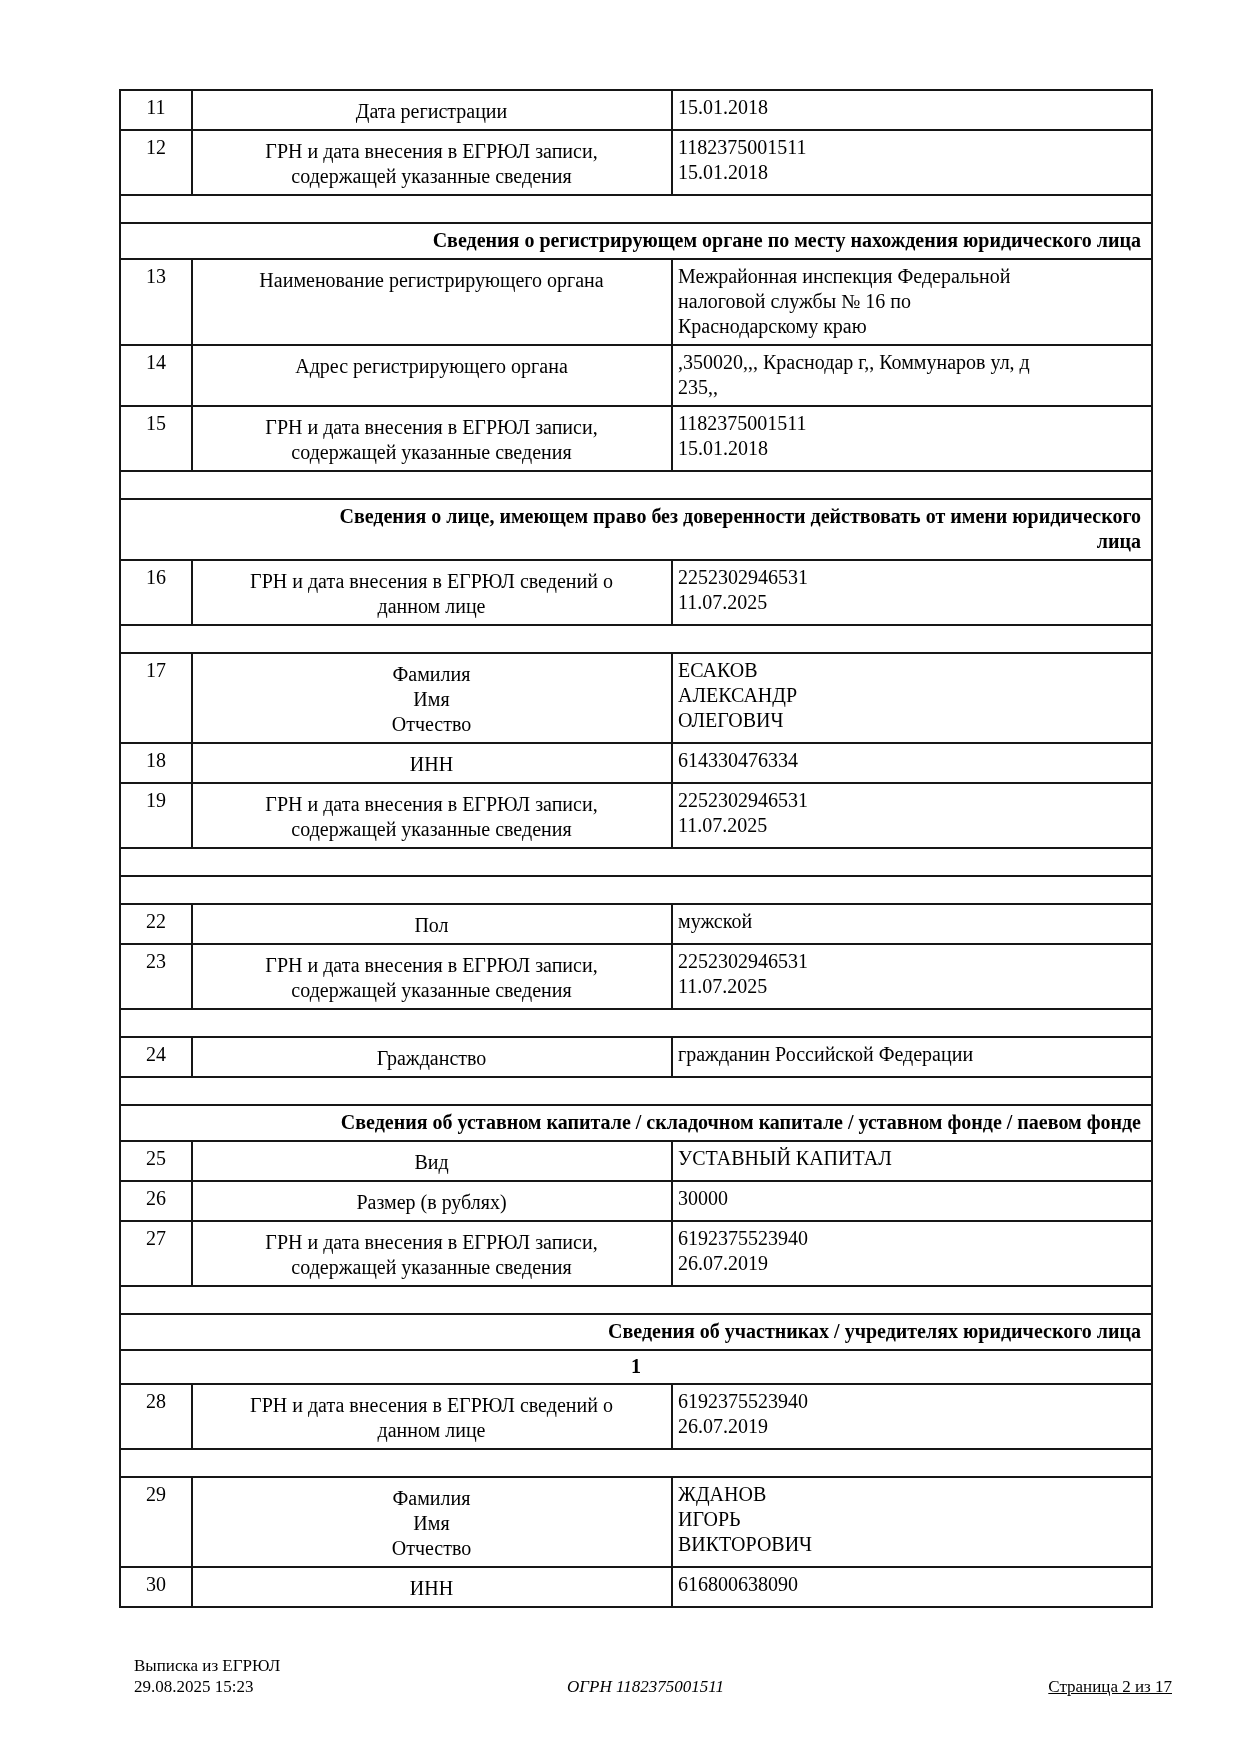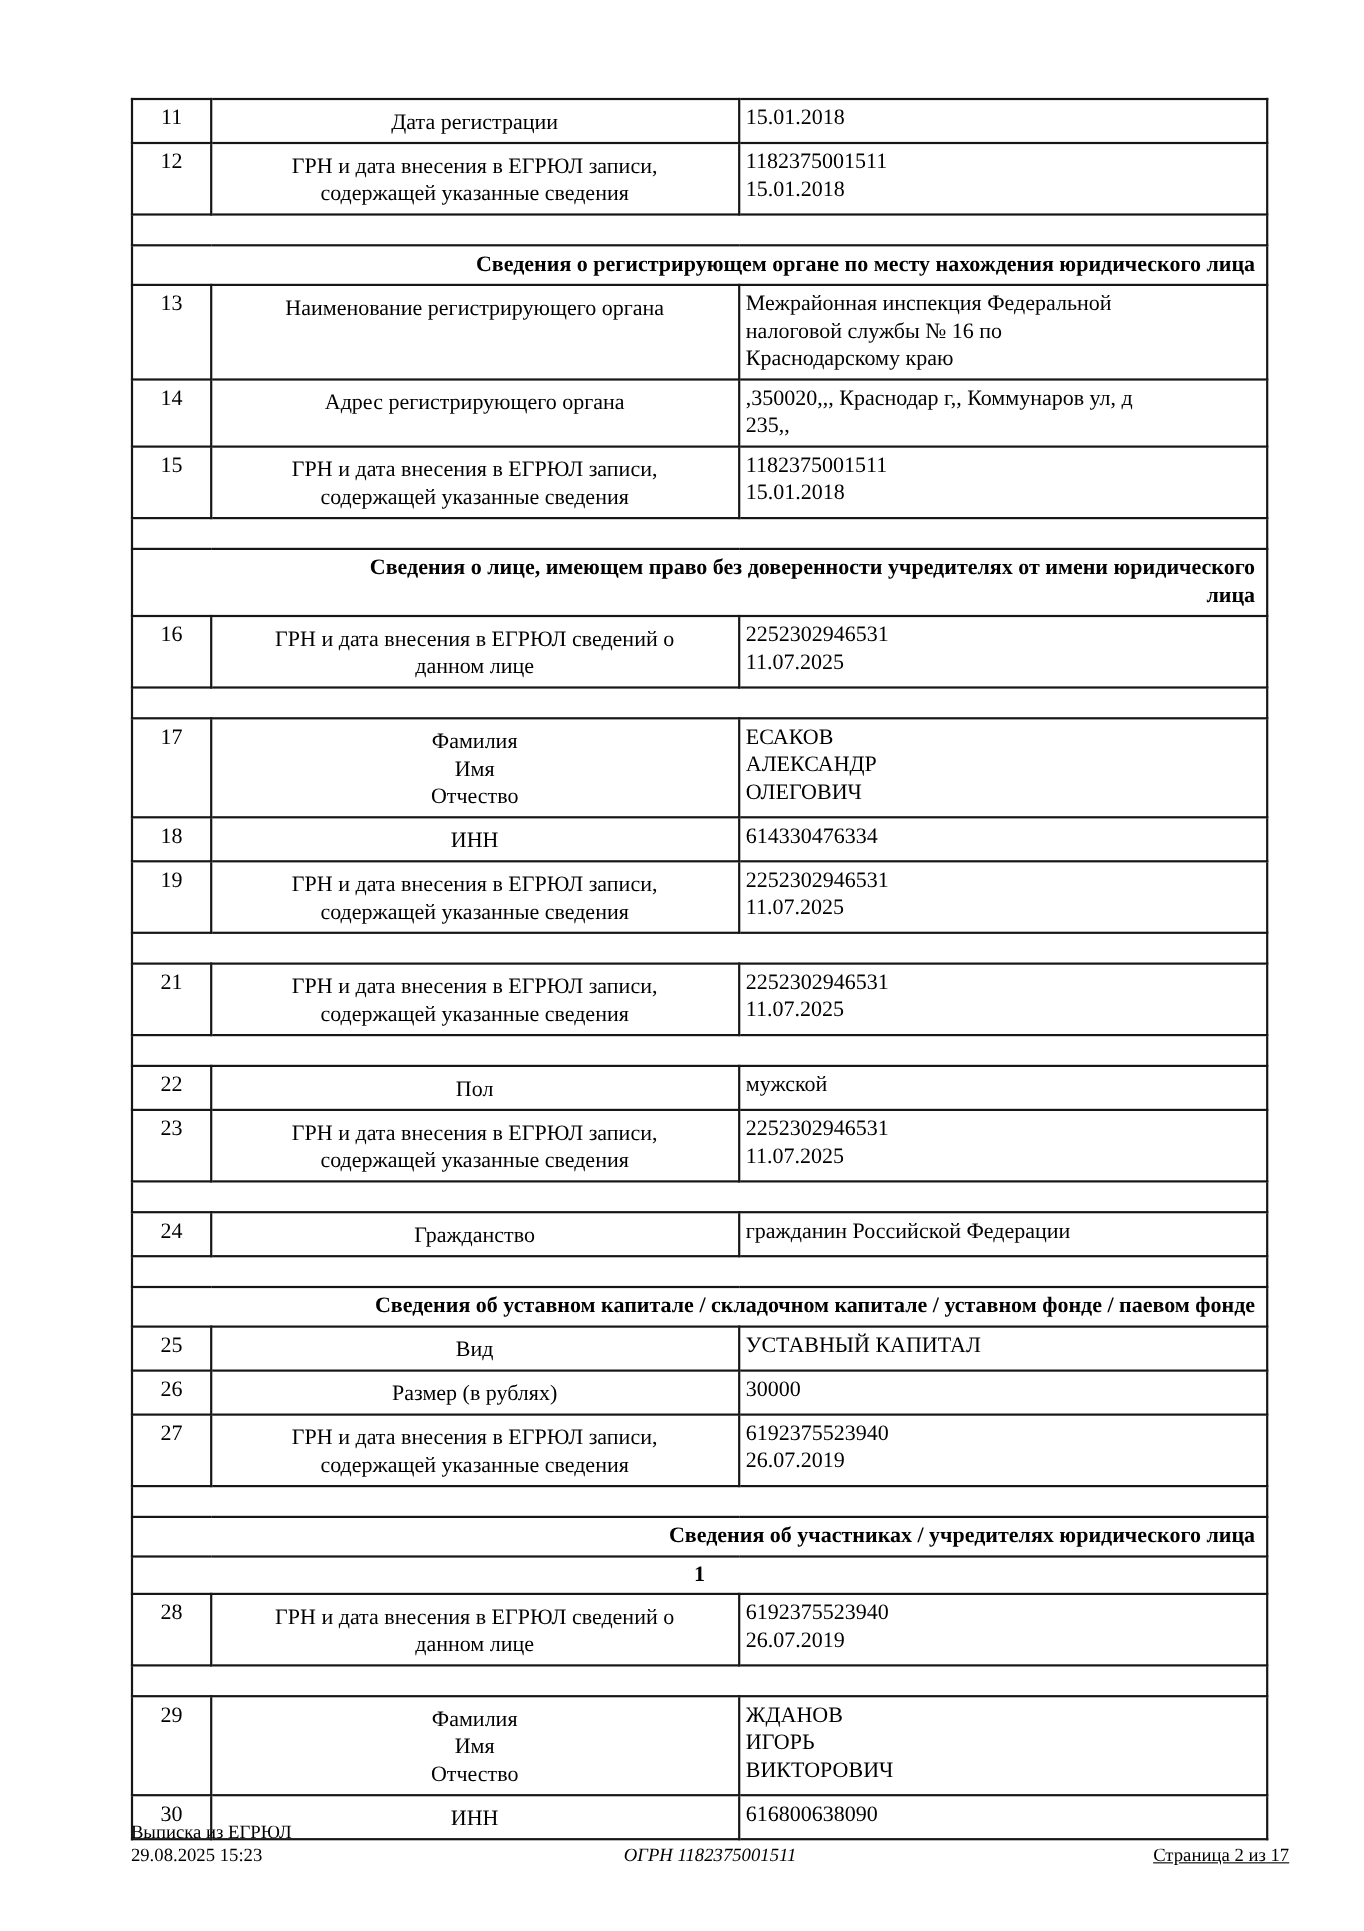--- a/index.html
+++ b/index.html
@@ -40,21 +40,21 @@
     text-align: center;
     padding: 3px 0 4px 0;
   }
   .page-footer {
     position: absolute;
     left: 119px; top: 1655px;
     width: 1053px; height: 50px;
     font-size: 17px;
     line-height: 21px;
   }
-  .footer-left { position: absolute; left: 0; top: 0; }
+  .footer-left { position: absolute; left: 15px; top: 0; }
   .footer-center { position: absolute; left: 0; right: 0; top: 21px; text-align: center; font-style: italic; }
   .footer-right { position: absolute; right: 0; top: 21px; text-align: center; text-decoration: underline; }
 </style>
 </head>
 <body>
 
 <table class="doc-table">
   <colgroup>
     <col style="width:72px">
     <col style="width:480px">
@@ -96,21 +96,21 @@
         <td class="c-num">15</td>
         <td class="c-label">ГРН и дата внесения в ЕГРЮЛ записи,
 содержащей указанные сведения</td>
         <td class="c-value">1182375001511
 15.01.2018</td>
       </tr>
       <tr class="r-spacer">
         <td colspan="3"></td>
       </tr>
       <tr class="r-section">
-        <td colspan="3">Сведения о лице, имеющем право без доверенности учредителях от имени юридического
+        <td colspan="3">Сведения о лице, имеющем право без доверенности действовать от имени юридического
 лица</td>
       </tr>
       <tr class="r-data">
         <td class="c-num">16</td>
         <td class="c-label">ГРН и дата внесения в ЕГРЮЛ сведений о
 данном лице</td>
         <td class="c-value">2252302946531
 11.07.2025</td>
       </tr>
       <tr class="r-spacer">
@@ -132,27 +132,20 @@
       </tr>
       <tr class="r-data">
         <td class="c-num">19</td>
         <td class="c-label">ГРН и дата внесения в ЕГРЮЛ записи,
 содержащей указанные сведения</td>
         <td class="c-value">2252302946531
 11.07.2025</td>
       </tr>
       <tr class="r-spacer">
         <td colspan="3"></td>
-      </tr>
-      <tr class="r-data">
-        <td class="c-num">21</td>
-        <td class="c-label">ГРН и дата внесения в ЕГРЮЛ записи,
-содержащей указанные сведения</td>
-        <td class="c-value">2252302946531
-11.07.2025</td>
       </tr>
       <tr class="r-spacer">
         <td colspan="3"></td>
       </tr>
       <tr class="r-data">
         <td class="c-num">22</td>
         <td class="c-label">Пол</td>
         <td class="c-value">мужской</td>
       </tr>
       <tr class="r-data">

